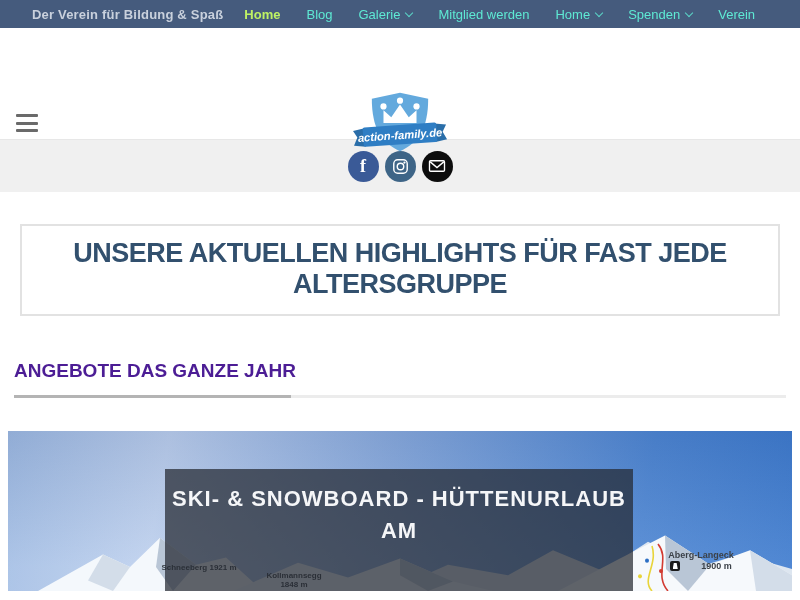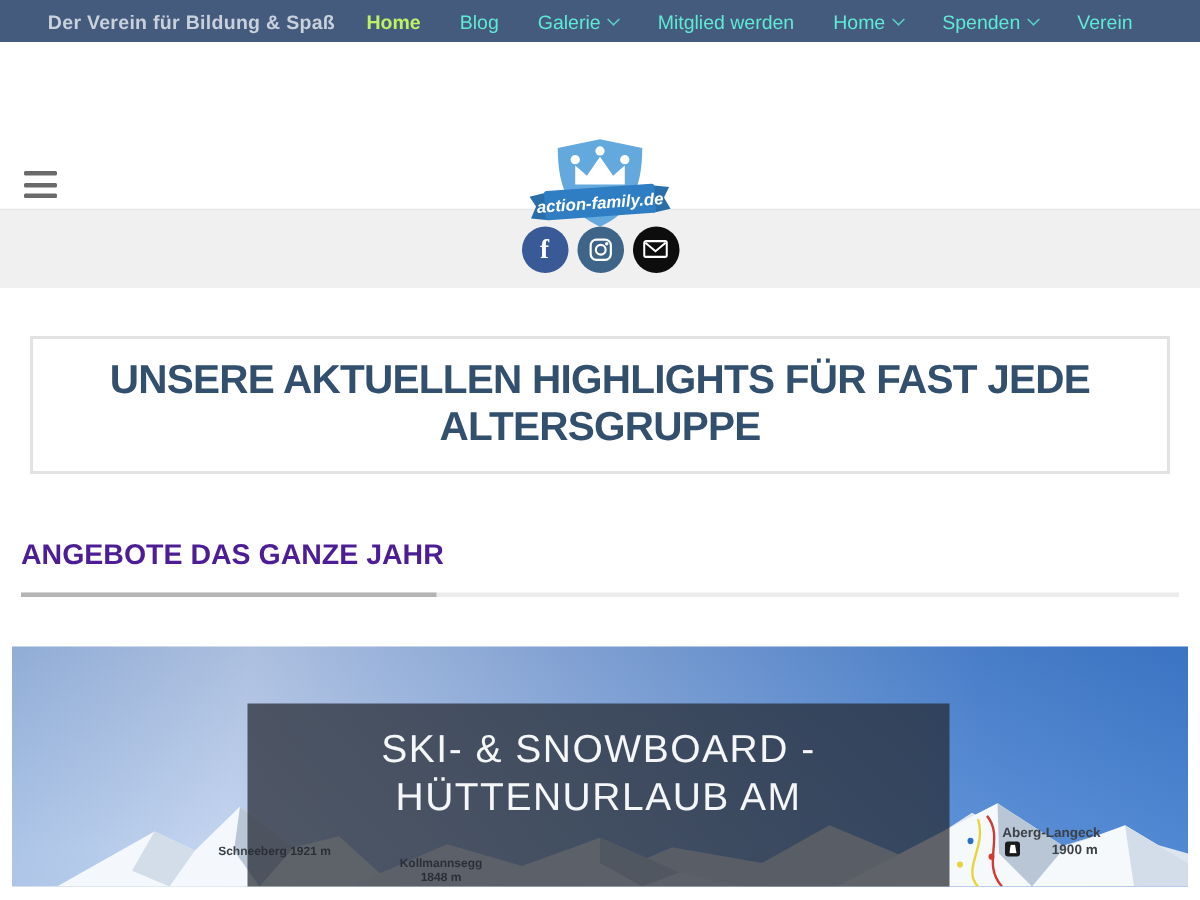--- a/index.html
+++ b/index.html
@@ -47,32 +47,32 @@
   .section-rule i { position:absolute; left:0; top:0; height:3px; width:277px; background:#b4b4b4; }
 
   
   .hero { margin:33px 8px 0; height:160px; position:relative; overflow:hidden; cursor:pointer;
           background:
             linear-gradient(to bottom, rgba(20,40,90,0.10), rgba(255,255,255,0.10) 85%),
             linear-gradient(100deg, #9fbbe3 0%, #bdd0ee 20%, #89abde 48%, #4d86d3 80%, #3c7ace 100%); }
   .mountains { position:absolute; left:0; bottom:0; width:100%; height:68px; }
   .peak-label { position:absolute; font-size:8px; font-weight:bold; color:#3b4148;
                 text-align:center; line-height:9px; white-space:nowrap; }
-  .lbl-schneeberg { left:120px; top:132px; width:110px; }
+  .lbl-schneeberg { left:136px; top:132px; width:110px; }
   .lbl-kollmann   { left:238px; top:140px; width:96px; }
   .lbl-aberg      { left:643px; top:120px; width:100px; }
   .lbl-row { display:flex; align-items:center; justify-content:center; gap:21px; margin-top:1px; }
   .gondola { width:10px; height:10px; background:#1b1b1b; border-radius:2px;
              display:inline-flex; align-items:center; justify-content:center; }
   .gondola i { width:5px; height:6px; background:#fff; display:block;
                clip-path:polygon(22% 0,78% 0,100% 100%,0 100%); }
 
   .hero-overlay { position:absolute; left:157px; top:38px; width:468px; height:135px;
                   background:rgba(36,40,48,0.72); text-align:center; padding-top:14px; }
-  .hero-title { color:#f5f6f8; font-size:26px; line-height:32px; font-weight:normal;
+  .hero-title { color:#f5f6f8; font-size:22px; line-height:32px; font-weight:bold;
                 letter-spacing:1px; }
 </style>
 </head>
 <body>
 
 <div class="topbar">
   <span class="topbar-lead">Der Verein für Bildung &amp; Spaß</span>
   <a class="nav-item active">Home</a>
   <a class="nav-item">Blog</a>
   <a class="nav-item">

